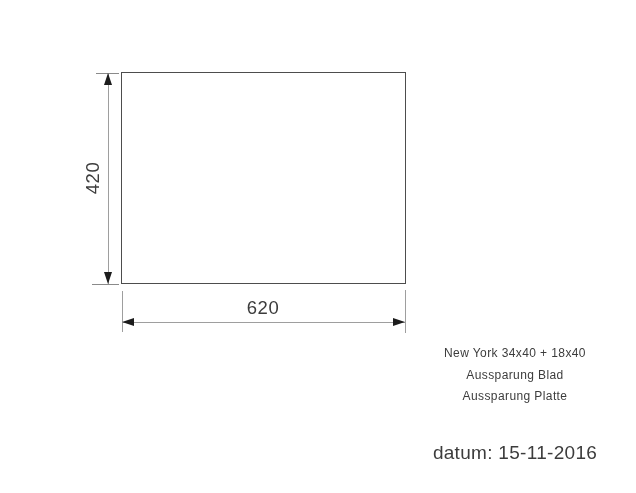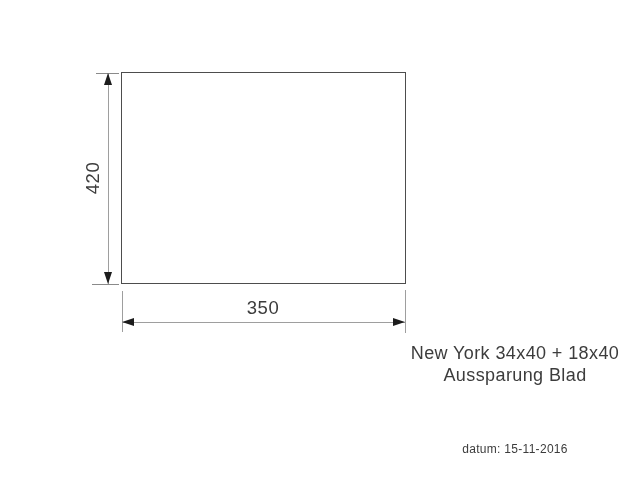--- a/index.html
+++ b/index.html
@@ -106,30 +106,30 @@
     left: 263px; top: 308px;
     transform: translate(-50%, -50%);
   }
 
   
   .caption {
     left: 403px; top: 343px;
     width: 224px;
     text-align: center;
     color: var(--text);
-    font-size: 18px;
+    font-size: 12px;
     line-height: 21.5px;
     letter-spacing: 0.4px;
     white-space: nowrap;
   }
   .datum {
     left: 515px; top: 442px;
     transform: translateX(-50%);
     color: var(--text);
-    font-size: 12px;
+    font-size: 19px;
     letter-spacing: 0.3px;
     white-space: nowrap;
   }
 </style>
 </head>
 <body>
 
 <div class="canvas">
 
   <div class="abs rect"></div>
@@ -139,21 +139,22 @@
   <div class="abs tick-bottom"></div>
   <div class="abs arrow arrow-up"></div>
   <div class="abs arrow arrow-down"></div>
   <div class="abs dim-label label-height">420</div>
 
   <div class="abs ext-left"></div>
   <div class="abs ext-right"></div>
   <div class="abs dim-line-h"></div>
   <div class="abs arrow arrow-left"></div>
   <div class="abs arrow arrow-right"></div>
-  <div class="abs dim-label label-width">350</div>
+  <div class="abs dim-label label-width">620</div>
 
   <div class="abs caption">
     <div>New York 34x40 + 18x40</div>
     <div>Aussparung Blad</div>
+    <div>Aussparung Platte</div>
   </div>
   <div class="abs datum">datum: 15-11-2016</div>
 
 </div>
 
 </body></html>

